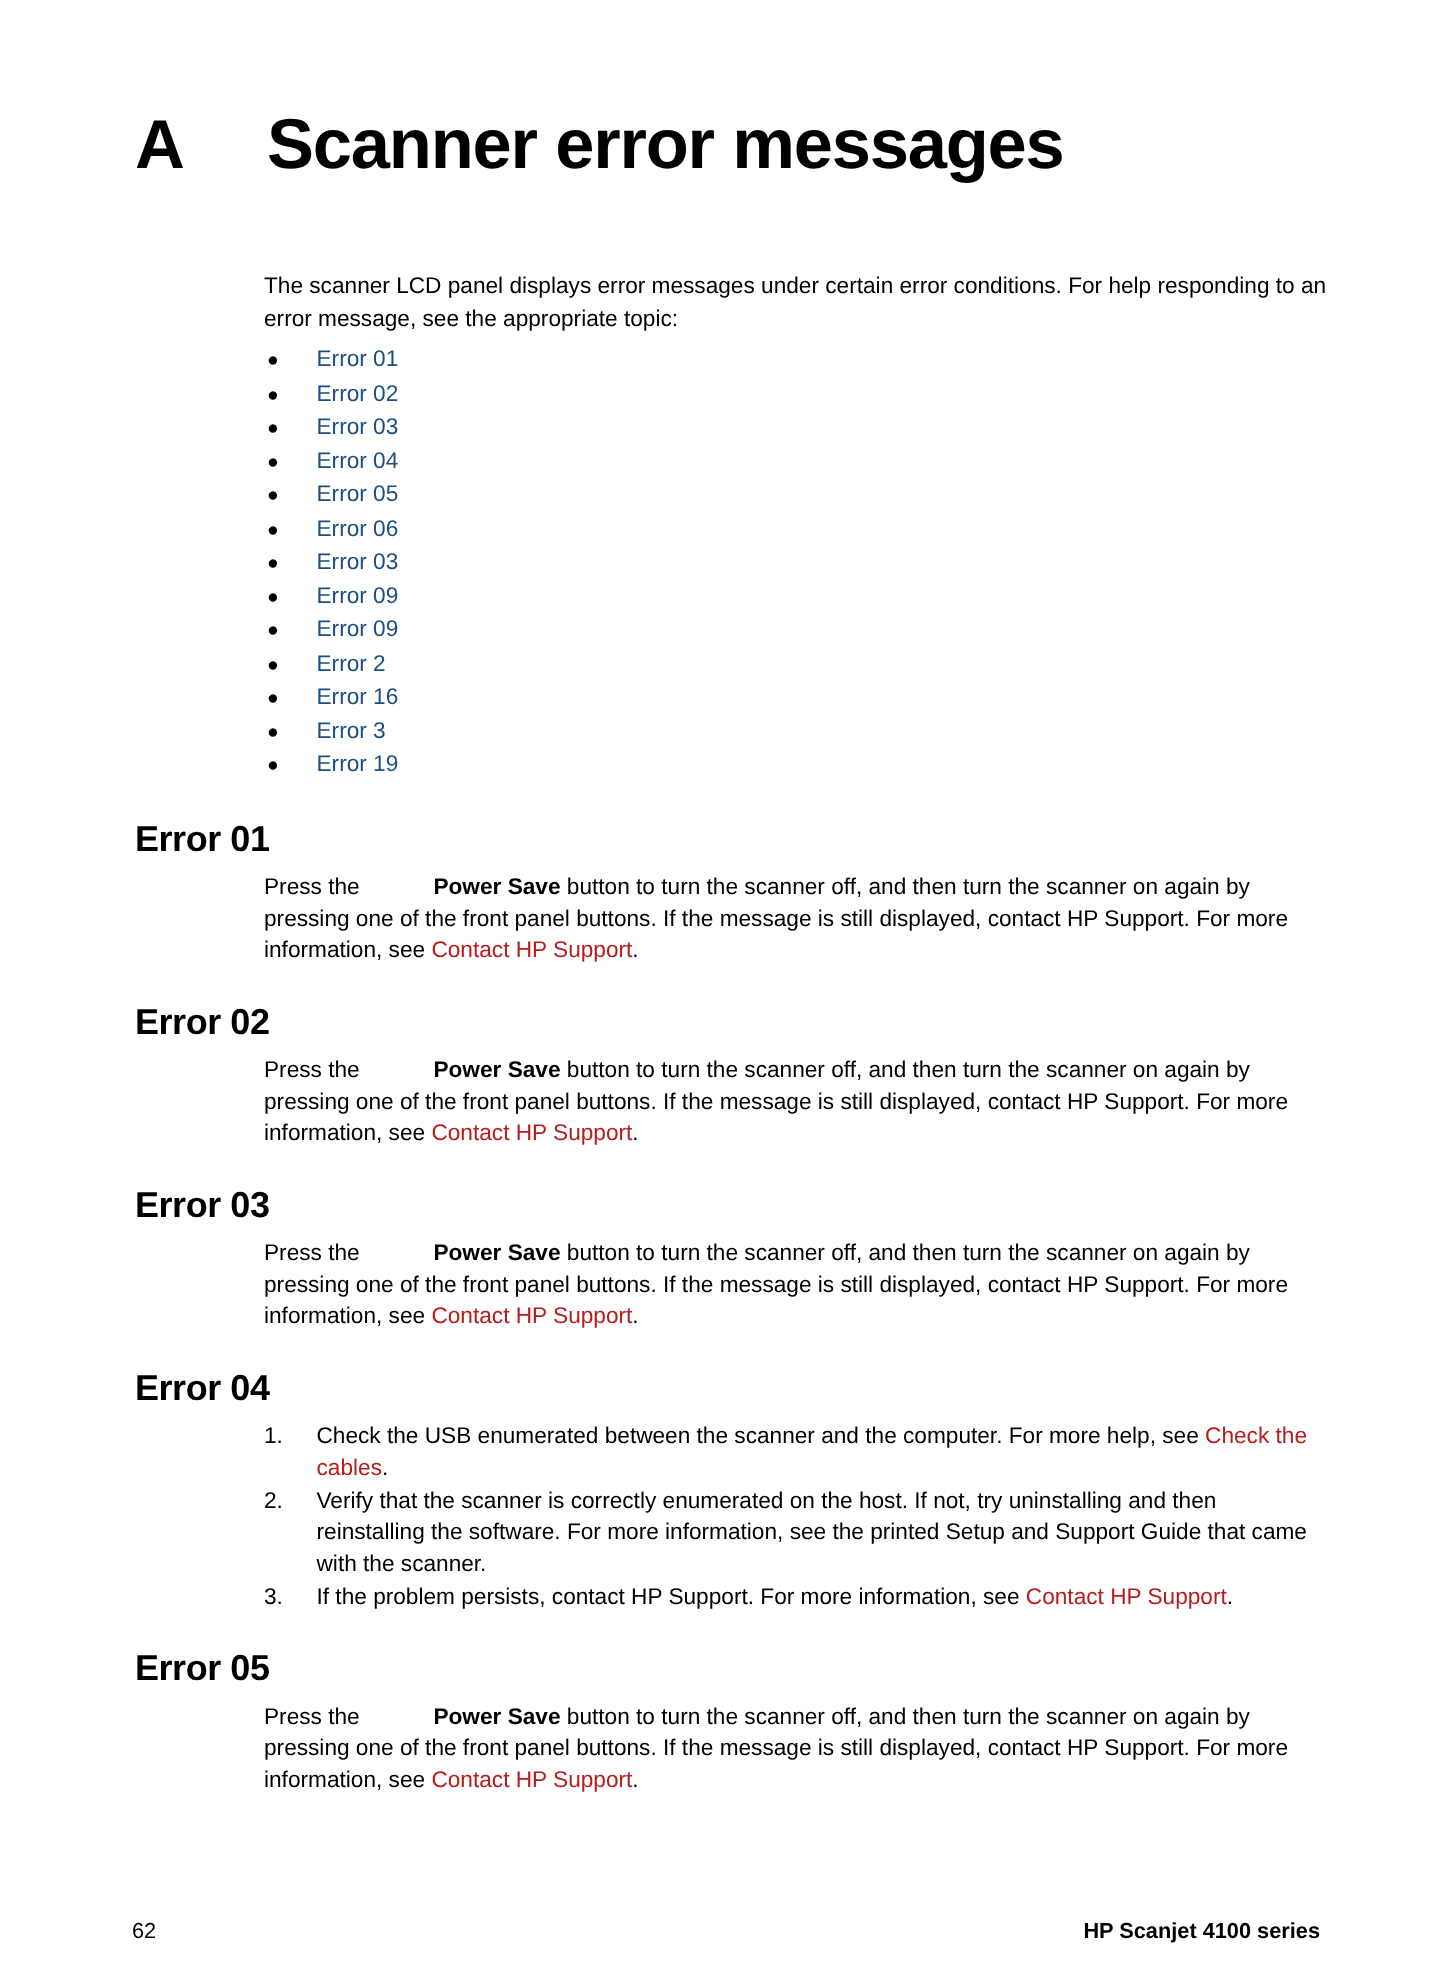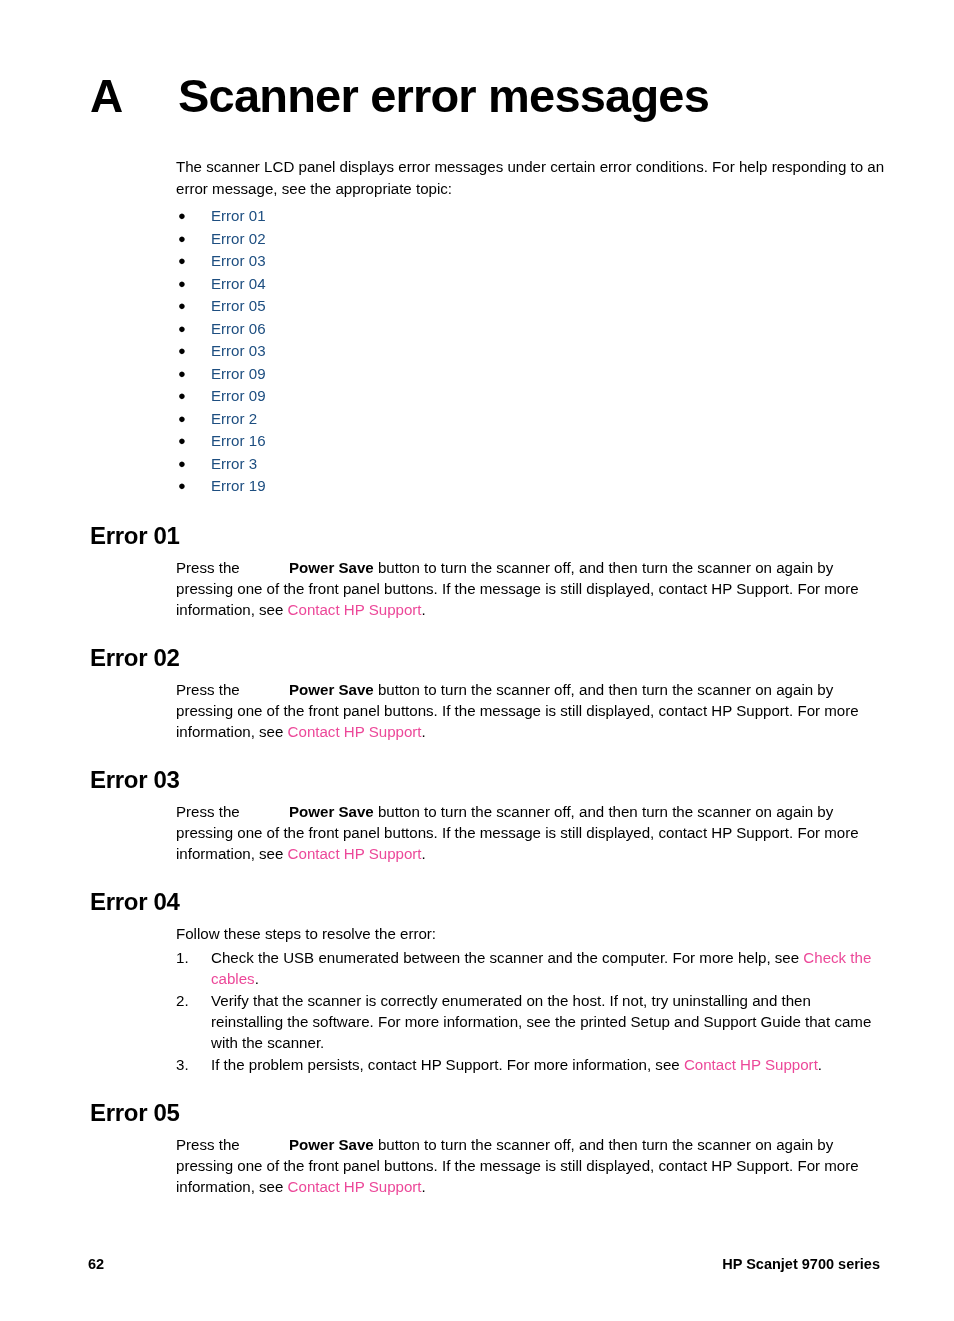--- a/index.html
+++ b/index.html
@@ -42,21 +42,21 @@
     font-size: 47px;
     font-weight: bold;
     line-height: 1;
     letter-spacing: -0.8px;
   }
 
   
   .content {
     position: absolute;
     left: 90px;
-    top: 156px;
+    top: 180px;
     width: 795px;
   }
 
   .intro {
     margin: 0 0 6px 86px;
     font-size: 15.1px;
     line-height: 21.5px;
     text-align: left;
   }
 
@@ -77,21 +77,21 @@
   ul.toc li .bullet {
     position: absolute;
     left: 88px;
     top: 0;
     font-size: 13px;
     line-height: 22.5px;
     color: #000;
   }
 
   a.doclink, .doclink {
-    color: #ec4899;
+    color: #b91c1c;
     text-decoration: none;
   }
   .toc .doclink { color: #1d4e80; }
 
   
   h2.section-title {
     margin: 0;
     padding: 0;
     font-size: 24px;
     font-weight: bold;
@@ -140,21 +140,21 @@
     position: absolute;
     left: 88px;
     right: 74px;
     top: 1256px;
     display: flex;
     justify-content: space-between;
     align-items: baseline;
     font-size: 14.5px;
     font-weight: bold;
   }
-  .footer .page-num { font-weight: bold; }
+  .footer .page-num { font-weight: normal; margin-top: 24px; }
   .footer .product  { font-weight: bold; }
 
   b { font-weight: bold; margin-left: 45px; }
 </style>
 </head>
 <body>
 
 <div class="page">
 
   <div class="chapter-head">
@@ -238,21 +238,20 @@
     <div class="section">
       <h2 class="section-title">Error 03</h2>
       <div class="body">
         <p><span>Press the </span><b>Power Save</b><span> button to turn the scanner off, and then turn the scanner on again by pressing one of the front panel buttons. If the message is still displayed, contact HP Support. For more information, see </span><a class="doclink" href="#">Contact HP Support</a><span>.</span></p>
       </div>
     </div>
 
     <div class="section">
       <h2 class="section-title">Error 04</h2>
       <div class="body">
-        <p>Follow these steps to resolve the error:</p>
         <ol class="steps">
           <li>
             <span class="num">1.</span><span>Check the USB enumerated between the scanner and the computer. For more help, see </span><a class="doclink" href="#">Check the cables</a><span>.</span>
           </li>
           <li>
             <span class="num">2.</span><span>Verify that the scanner is correctly enumerated on the host. If not, try uninstalling and then reinstalling the software. For more information, see the printed Setup and Support Guide that came with the scanner.</span>
           </li>
           <li>
             <span class="num">3.</span><span>If the problem persists, contact HP Support. For more information, see </span><a class="doclink" href="#">Contact HP Support</a><span>.</span>
           </li>
@@ -264,16 +263,16 @@
       <h2 class="section-title">Error 05</h2>
       <div class="body">
         <p><span>Press the </span><b>Power Save</b><span> button to turn the scanner off, and then turn the scanner on again by pressing one of the front panel buttons. If the message is still displayed, contact HP Support. For more information, see </span><a class="doclink" href="#">Contact HP Support</a><span>.</span></p>
       </div>
     </div>
 
   </div>
 
   <div class="footer">
     <span class="page-num">62</span>
-    <span class="product">HP Scanjet 9700 series</span>
+    <span class="product">HP Scanjet 4100 series</span>
   </div>
 
 </div>
 
 </body></html>

